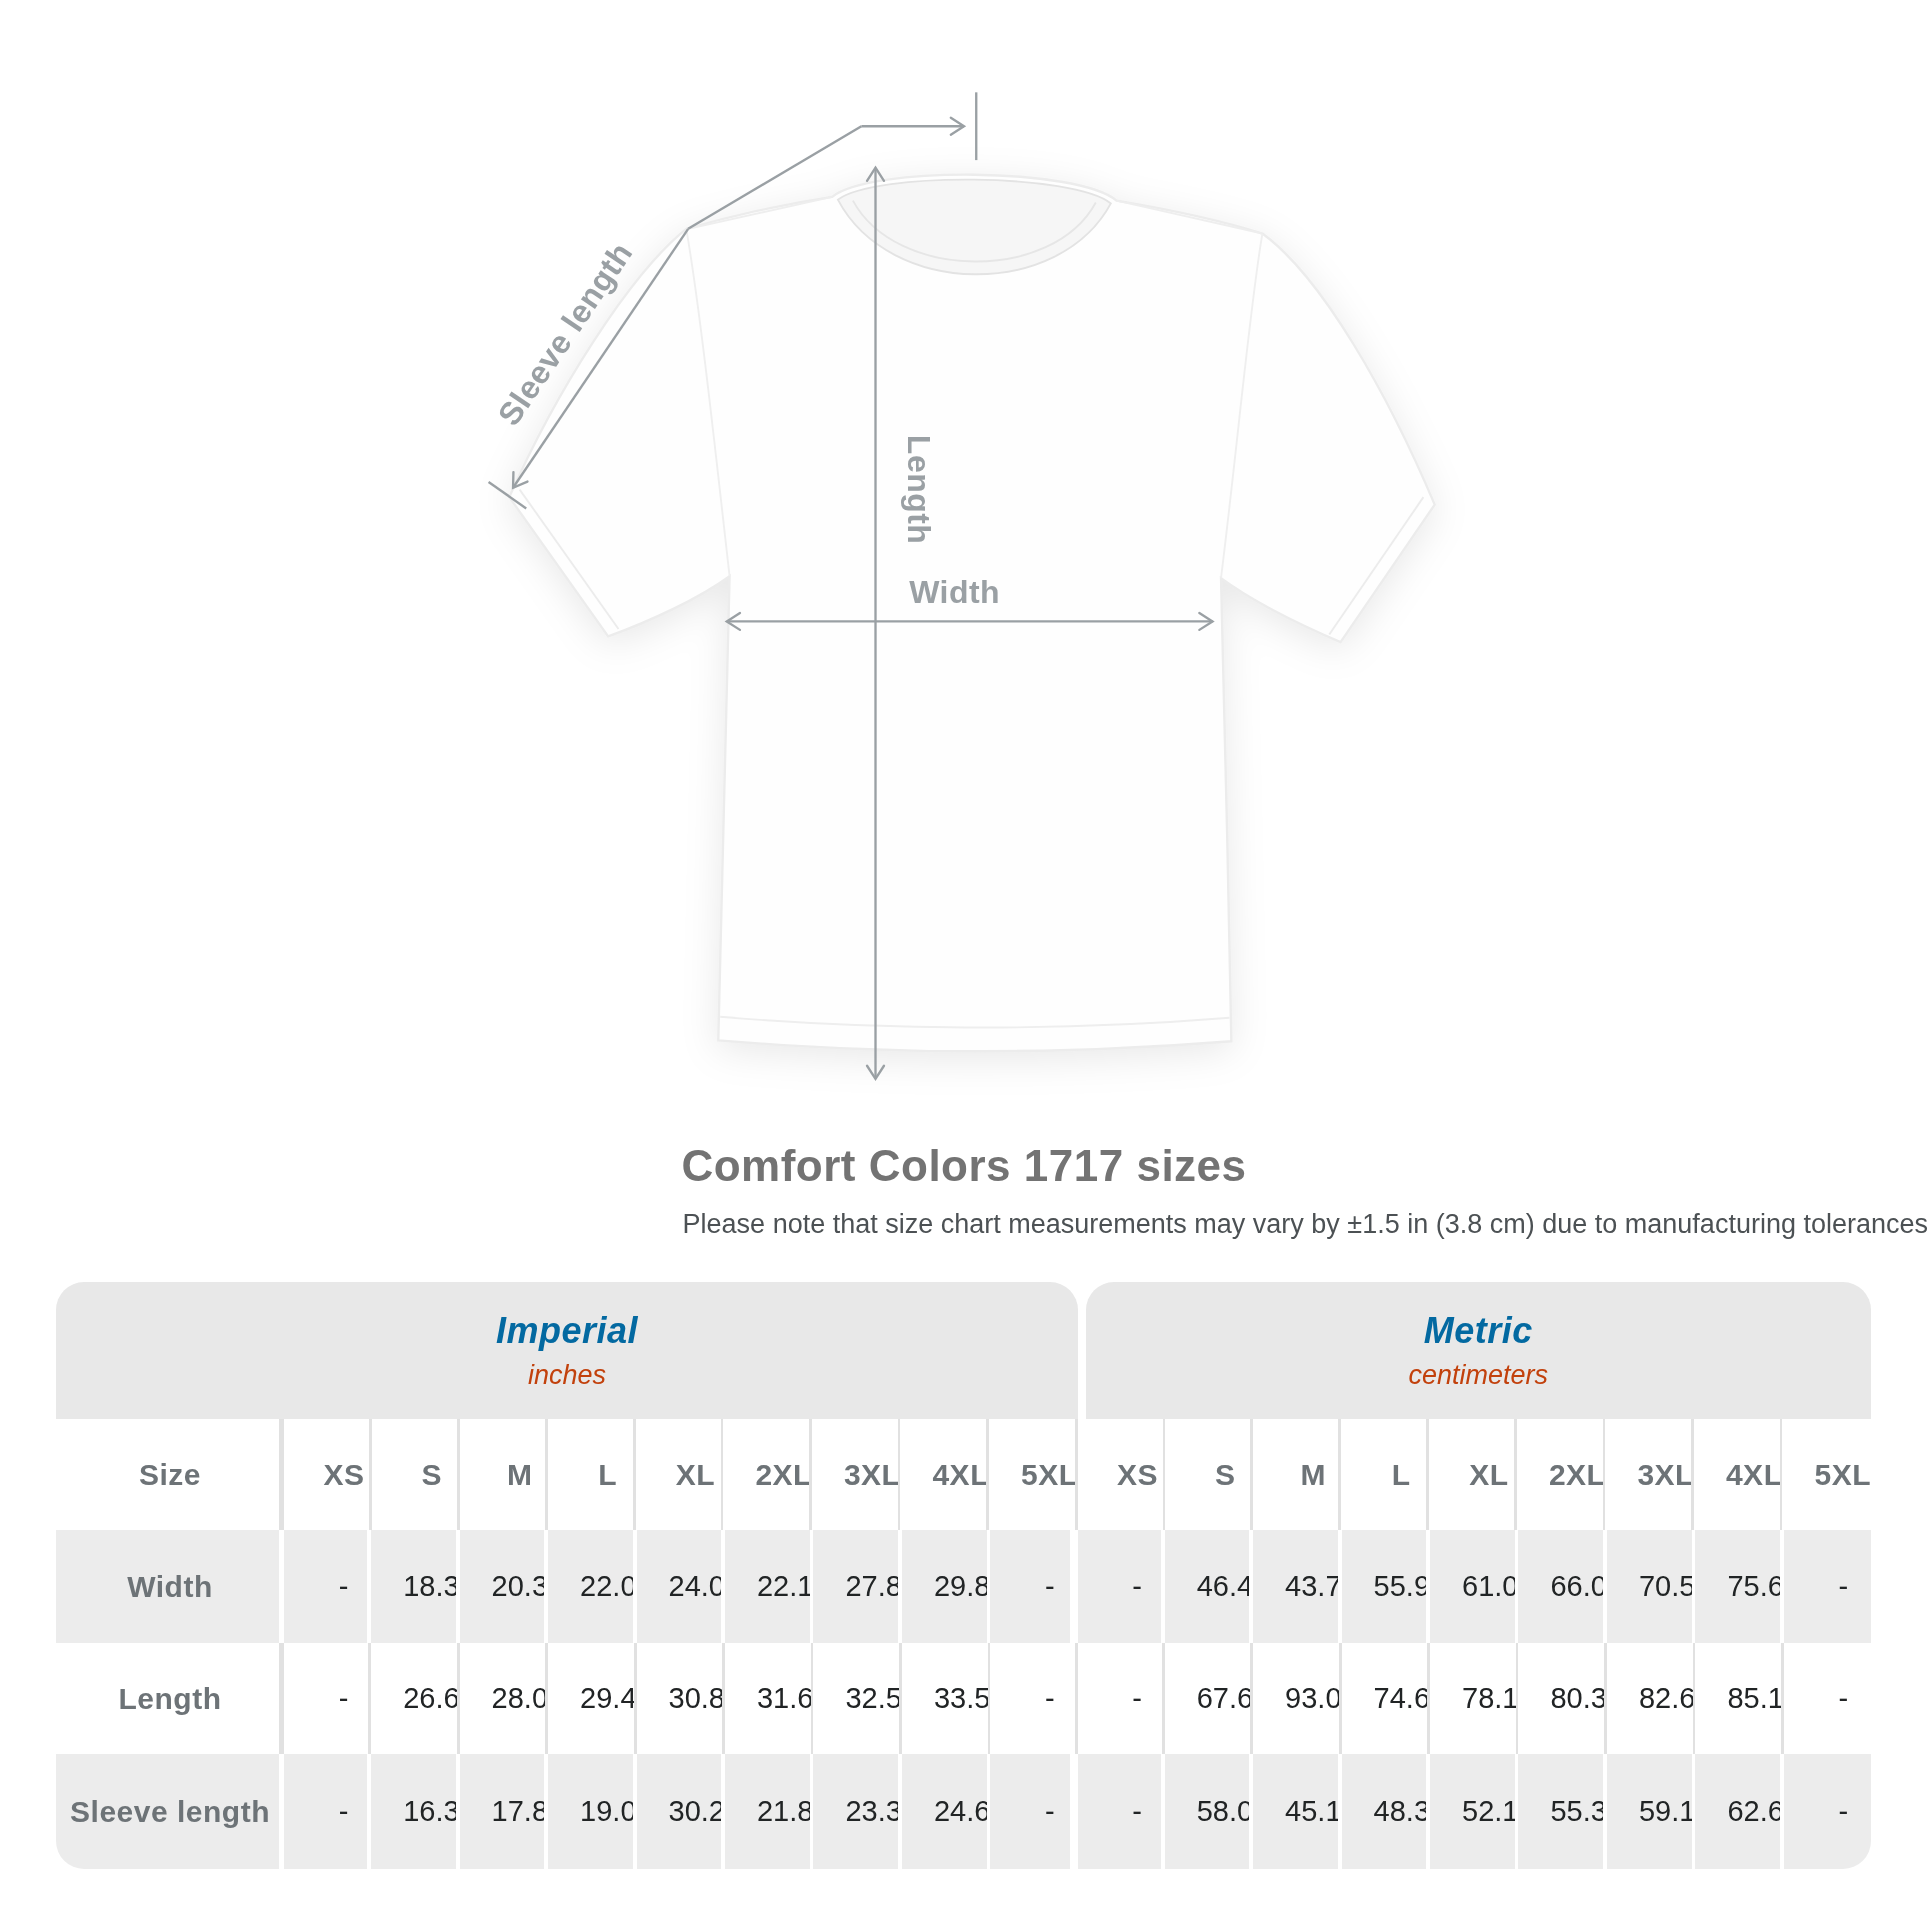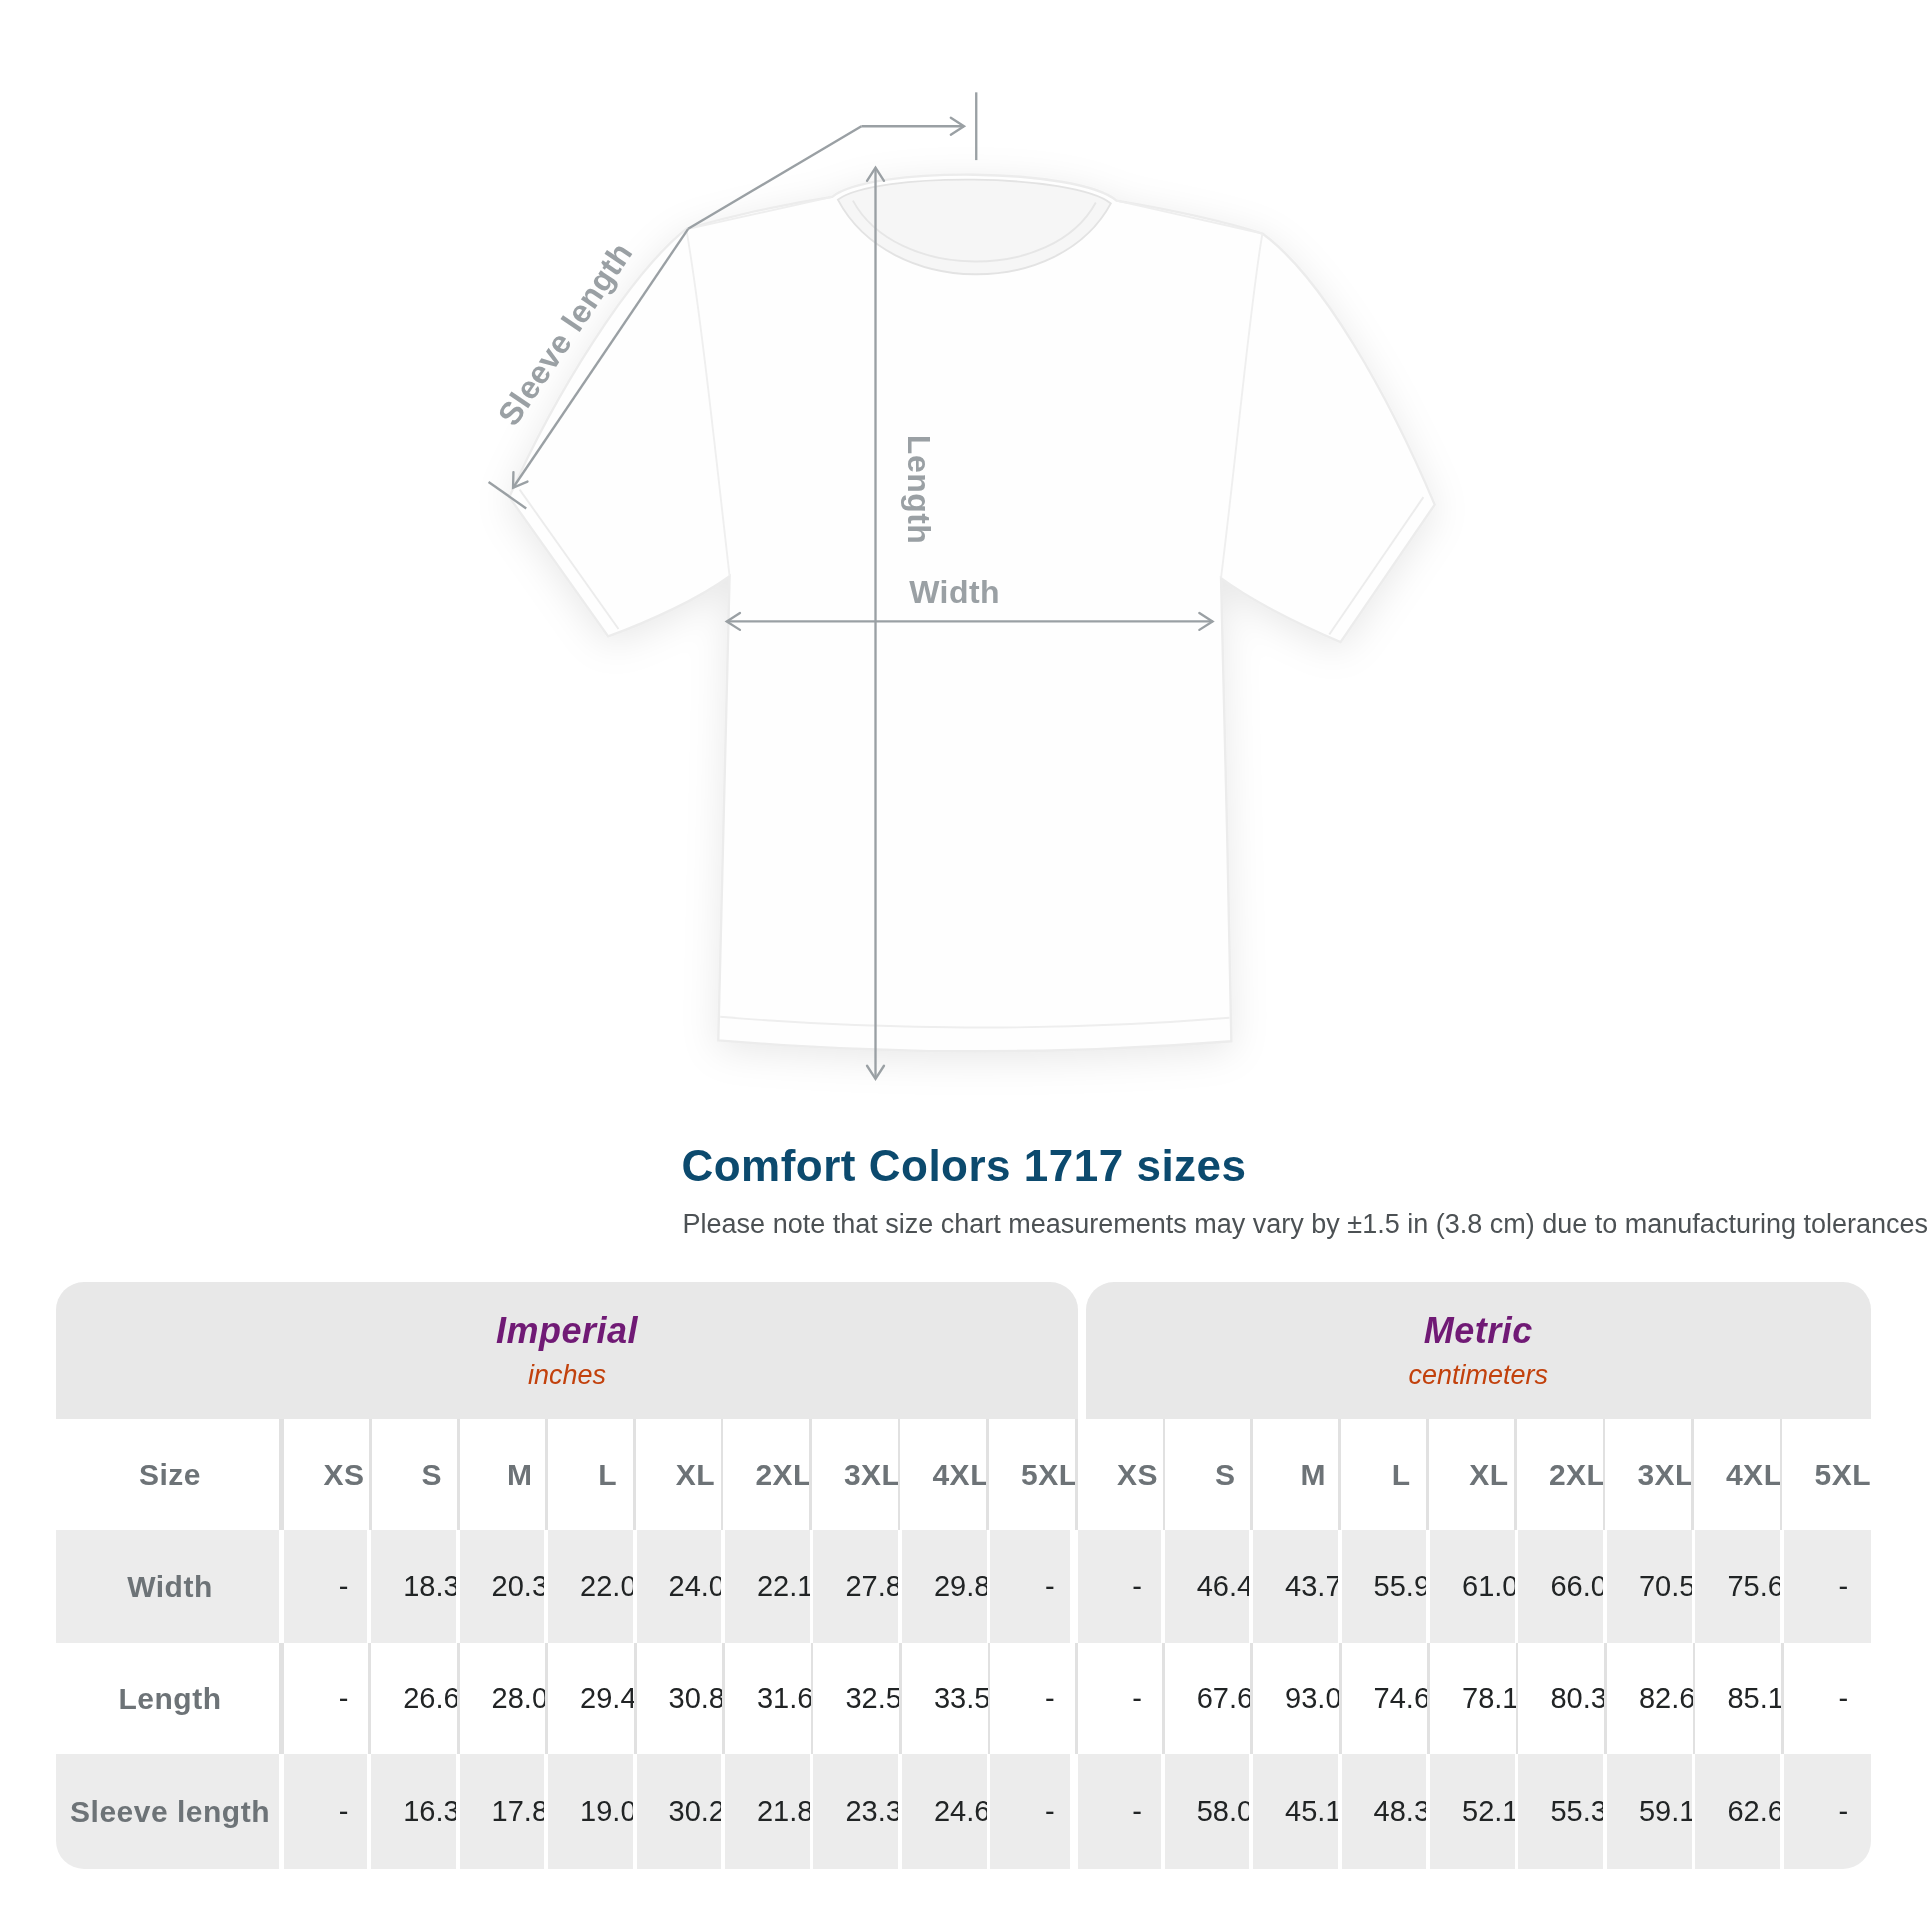--- a/index.html
+++ b/index.html
@@ -7,36 +7,36 @@
     width:1928px;height:1928px;background:#ffffff;position:relative;overflow:hidden;
     font-family:"Liberation Sans", sans-serif;
   }
   
   #diagram{position:absolute;left:0;top:0;}
   .ann{stroke:#9aa0a4;stroke-width:2.5;fill:none;}
   .ann-label{fill:#9aa0a4;font-size:34px;font-weight:bold;letter-spacing:.5px;}
   
   .page-title{
     position:absolute;left:0;top:1141px;width:100%;text-align:center;
-    font-size:44px;font-weight:bold;color:#0c4a6e;letter-spacing:0.5px;
+    font-size:44px;font-weight:bold;color:#737373;letter-spacing:0.5px;
   }
   .page-subtitle{
     position:absolute;left:0;top:1209px;width:100%;text-align:right;
     font-size:27px;color:#4c5154;
   }
   
   .size-table{position:absolute;left:56px;top:1282px;width:1815px;}
   .band-row{display:flex;height:137px;}
   .band{
     background:#e8e8e8;border-radius:28px 28px 0 0;
     display:flex;flex-direction:column;align-items:center;justify-content:center;gap:7.5px;
   }
   .band.imperial{width:1022px;}
   .band.metric{flex:1;margin-left:7.5px;}
-  .band-title{font-size:36px;font-weight:bold;font-style:italic;color:#701a75;letter-spacing:0.5px;}
+  .band-title{font-size:36px;font-weight:bold;font-style:italic;color:#0369a1;letter-spacing:0.5px;}
   .band-sub{font-size:27px;font-style:italic;color:#c2410c;}
   .trow{display:grid;grid-template-columns:228px repeat(18,1fr);gap:32px;}
   .trow.white{background:#ffffff;--sep:#e1e1e1;--sepw:2.8px;height:111px;}
   .trow.gray{background:#ececec;--sep:#ffffff;--sepw:3.8px;height:113px;}
   .trow.last{border-radius:0 0 28px 28px;overflow:hidden;height:115px;}
   .c{
     position:relative;display:flex;align-items:center;justify-content:center;
     font-size:29px;color:#212425;
   }
   .c::after{

